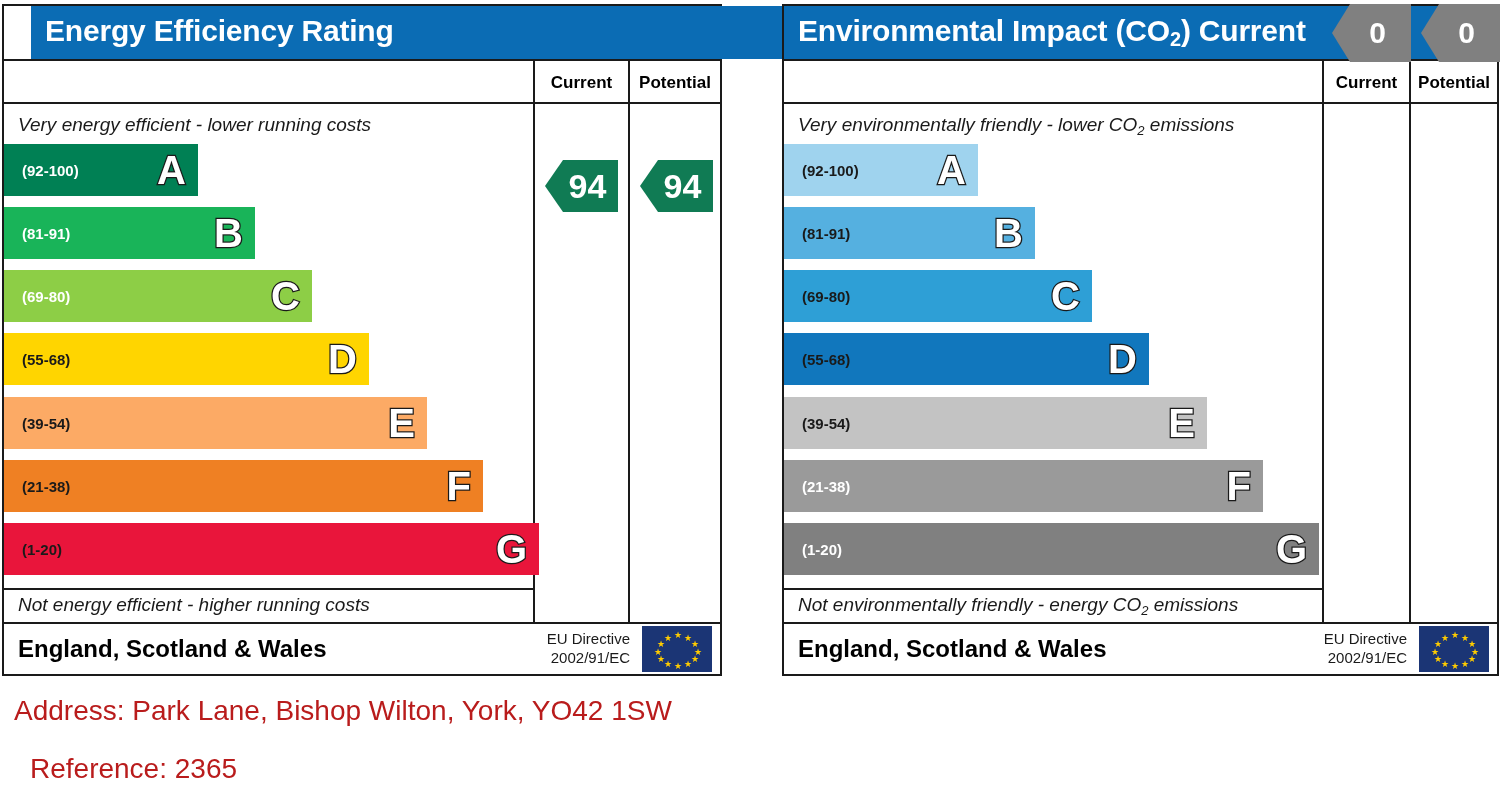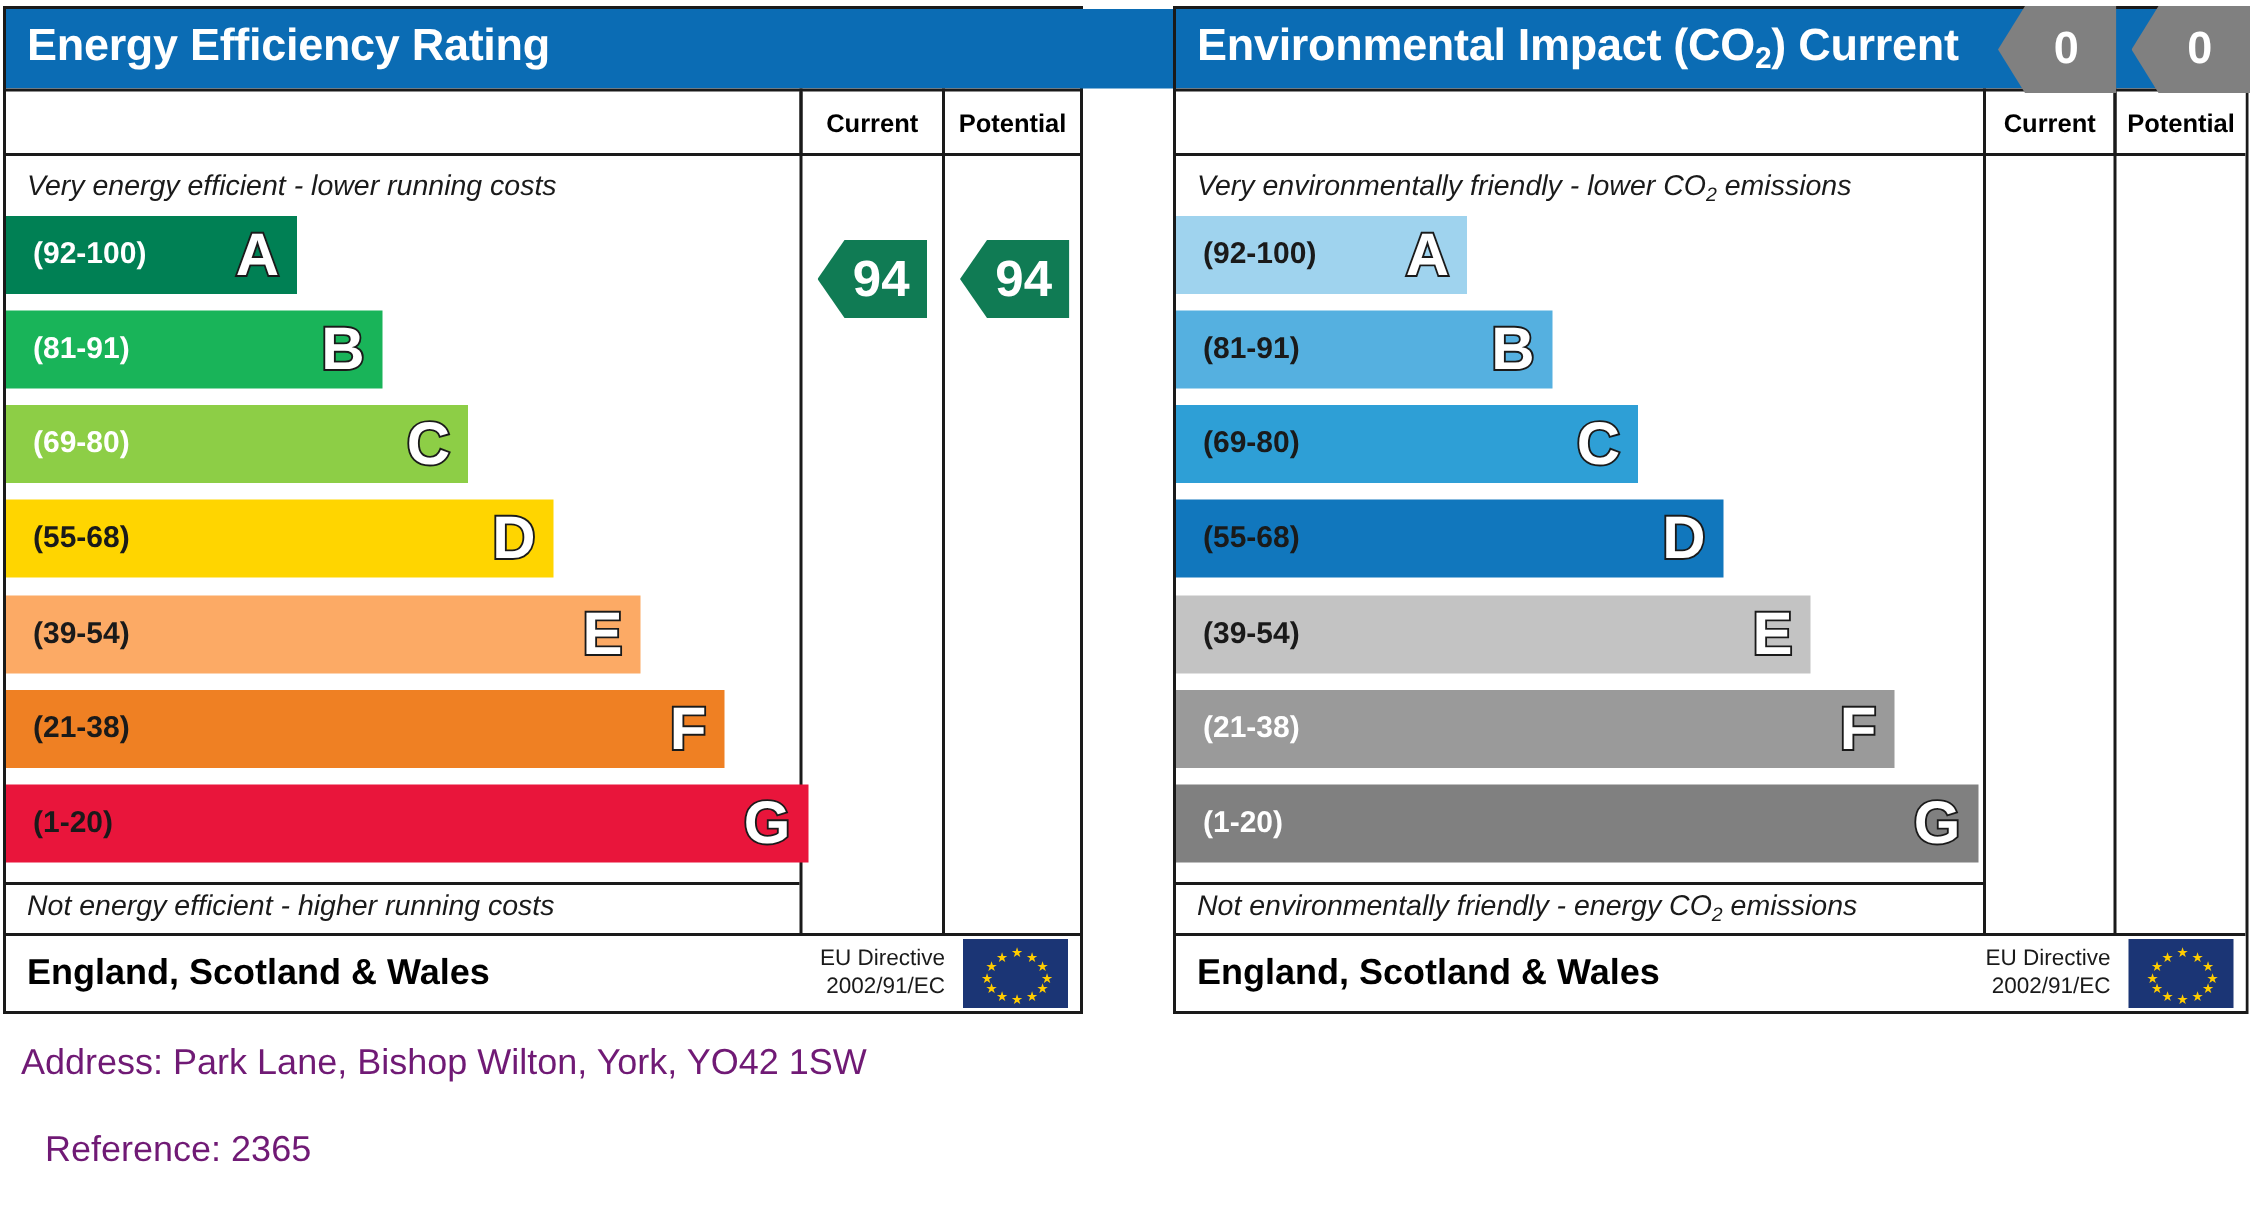--- a/index.html
+++ b/index.html
@@ -32,21 +32,21 @@
 
   
   .title-bar {
     position: absolute;
     left: 0; top: 0;
     height: 53px;
     background: #0b6cb4;
     box-sizing: border-box;
     overflow: hidden;
   }
-  .epc.left  .title-bar { width: 808px; }
+  .epc.left  .title-bar { width: 808px; margin-left: 27px; }
   .epc.right .title-bar { width: 713px; }
   .title-text {
     position: absolute;
     left: 14px;
     top: 8px;
     color: #ffffff;
     font-size: 30px;
     font-weight: bold;
     font-family: "Liberation Sans", sans-serif;
     white-space: nowrap;
@@ -118,21 +118,21 @@
   .band {
     position: absolute;
     height: 52px;
     box-sizing: border-box;
   }
   .band-range {
     position: absolute;
     left: 18px;
     top: 50%;
     transform: translateY(-50%);
-    font-size: 20px;
+    font-size: 15px;
     font-weight: bold;
     color: #ffffff;
     font-family: "Liberation Sans", sans-serif;
     white-space: nowrap;
   }
   .band-range.dark { color: #1a1a1a; }
   .band-letter {
     position: absolute;
     right: 12px;
     top: 50%;
@@ -209,22 +209,22 @@
     position: absolute;
     color: #ffcc00;
     font-size: 9px;
     line-height: 9px;
   }
 
   
   .meta {
     position: absolute;
     left: 14px;
-    font-size: 24px;
-    color: #701a75;
+    font-size: 28px;
+    color: #b91c1c;
     font-family: "Liberation Sans", sans-serif;
     white-space: nowrap;
   }
   .meta.addr { top: 695px; }
   .meta.ref  { top: 753px; margin-left: 16px; }
 </style>
 </head>
 <body>
 
 <div id="page">

